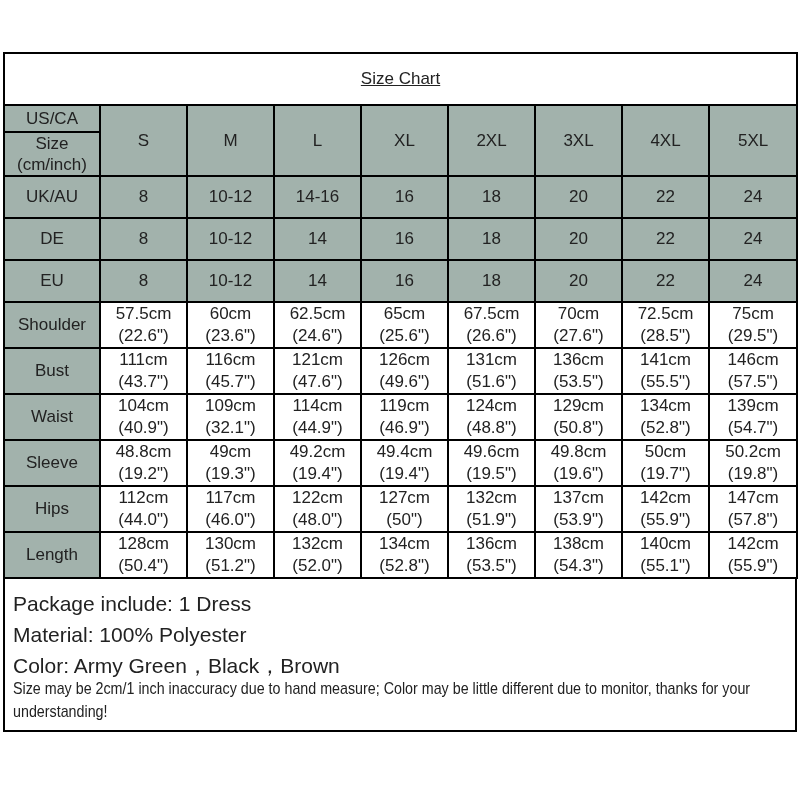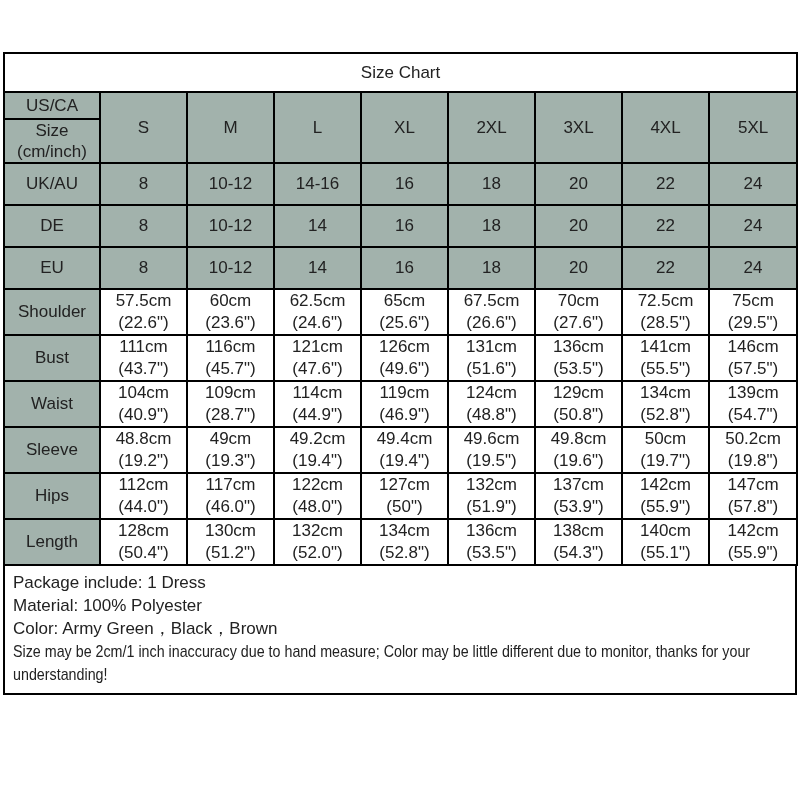--- a/index.html
+++ b/index.html
@@ -23,44 +23,45 @@
     width:794px;
   }
   table.size-chart td{
     border:2px solid var(--border);
     text-align:center;
     vertical-align:middle;
     font-size:17px;
     padding:0;
     overflow:hidden;
   }
-  td.title-cell{height:39px;background:#fff;font-size:17px;}
+  td.title-cell{height:52px;background:#fff;font-size:17px;text-decoration:underline;}
   td.shaded{background:var(--header-bg);}
   td.corner-top{height:27px;}
   td.corner-bottom{height:44px;white-space:pre-line;line-height:21px;}
   tr.region-row td{height:42px;}
   tr.measure-row td{height:46px;}
   td.measure-val{
     background:#fff;
     white-space:pre-line;
     line-height:22px;
     font-size:16.5px;
     margin-left:12px;
   }
   .details-box{
     width:794px;
     border:2px solid var(--border);
     margin-top:-2px;
     padding:5px 8px 7px 8px;
     background:#fff;
   }
   .details-box .line{
-    font-size:17px;
+    font-size:21px;
     line-height:23px;
     white-space:nowrap;
+    margin-top:8px;
   }
   .details-box .attention-body{
     font-size:17px;
     line-height:23px;
     width:920px;
     transform:scaleX(0.84);
     transform-origin:left top;
     white-space:normal;
   }
 </style>
@@ -173,21 +174,21 @@
       <td class="measure-val">141cm
 (55.5")</td>
       <td class="measure-val">146cm
 (57.5")</td>
     </tr>
     <tr class="measure-row">
       <td class="shaded">Waist</td>
       <td class="measure-val">104cm
 (40.9")</td>
       <td class="measure-val">109cm
-(28.7")</td>
+(32.1")</td>
       <td class="measure-val">114cm
 (44.9")</td>
       <td class="measure-val">119cm
 (46.9")</td>
       <td class="measure-val">124cm
 (48.8")</td>
       <td class="measure-val">129cm
 (50.8")</td>
       <td class="measure-val">134cm
 (52.8")</td>

